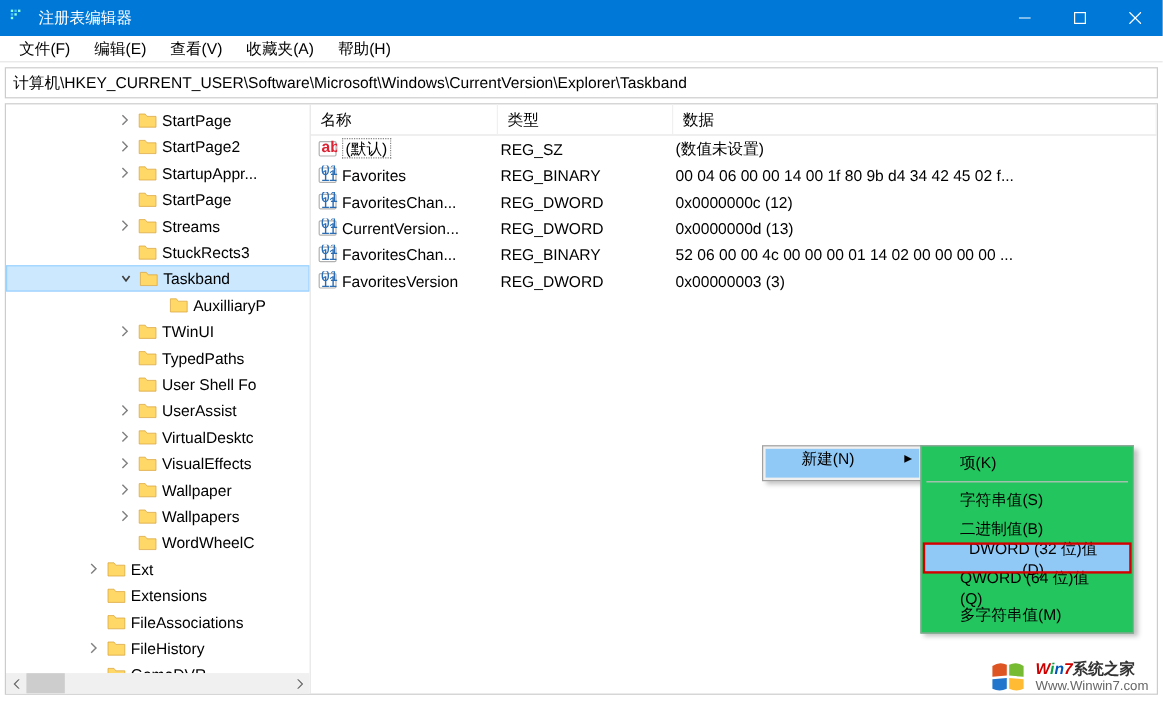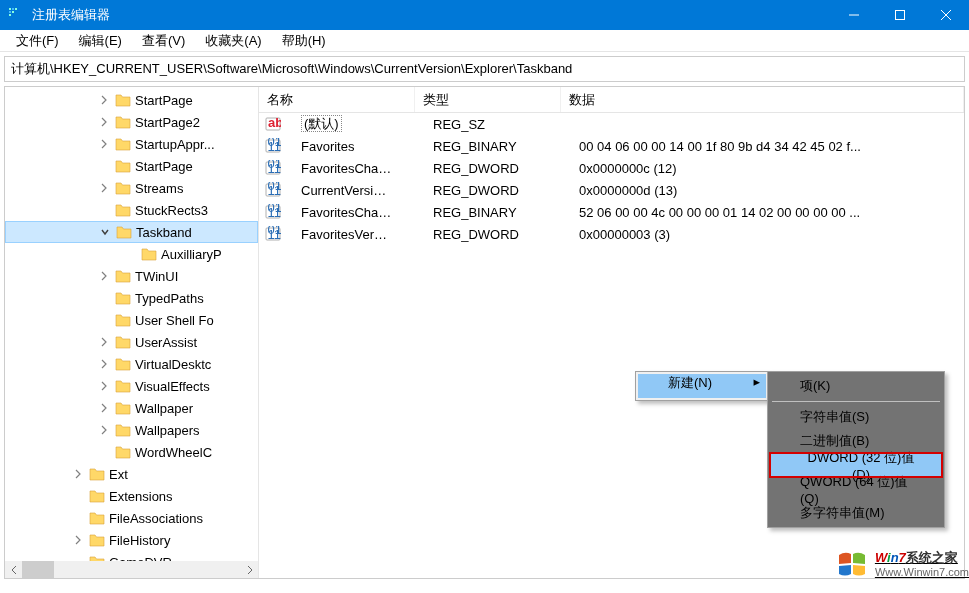--- a/index.html
+++ b/index.html
@@ -33,39 +33,39 @@
 .tree-scroll-h .sb-track { flex:1; background:#f0f0f0; position:relative; }
 .tree-scroll-h .sb-thumb { position:absolute; left:0; top:0; bottom:0; width:32px; background:#cdcdcd; }
 
 .listpane { flex: 1; position: relative; }
 .listhead { display: flex; height: 26px; border-bottom: 1px solid #e5e5e5; }
 .listhead .col { padding: 4px 8px; font-size: 13px; border-right: 1px solid #f0f0f0; }
 .col.name { width: 156px; }
 .col.type { width: 146px; }
 .col.data { flex: 1; }
 .listrow { display: flex; height: 22px; align-items: center; }
-.listrow .cell { padding: 0 20px; font-size: 13px; white-space: nowrap; overflow: hidden; text-overflow: ellipsis; }
+.listrow .cell { padding: 0 4px; font-size: 13px; white-space: nowrap; overflow: hidden; text-overflow: ellipsis; }
 .listrow .icon { width: 16px; height: 16px; margin-left: 6px; display: inline-flex; flex-shrink: 0; }
 .listrow .cellname { width: 132px; }
 .listrow .celltype{ width: 146px; }
 .listrow .celldata{ flex: 1; }
 .defaultname { border: 1px dotted #888; padding: 0 2px; }
 
 .ctxmenu1 { position: absolute; left: 376px; top: 284px; width: 134px; background: #f0f0f0; border: 1px solid #a0a0a0; box-shadow: 3px 3px 4px rgba(0,0,0,0.25); padding: 2px; }
 .ctxmenu1 .mi { height: 24px; display:flex; padding: 0 24px 0 30px; font-size:13px; position:relative; }
 .ctxmenu1 .mi.hover { background: #90c8f6; }
 .ctxmenu1 .mi .subarrow { position:absolute; right:6px; }
 
-.ctxmenu2 { position: absolute; left: 508px; top: 284px; width: 178px; background: #737373; border: 1px solid #a0a0a0; box-shadow: 3px 3px 4px rgba(0,0,0,0.25); padding: 2px; }
+.ctxmenu2 { position: absolute; left: 508px; top: 284px; width: 178px; background: #22c55e; border: 1px solid #a0a0a0; box-shadow: 3px 3px 4px rgba(0,0,0,0.25); padding: 2px; }
 .ctxmenu2 .mi { height: 24px; display:flex; align-items:center; padding: 0 20px 0 30px; font-size:13px; }
 .ctxmenu2 .mi.hover { background: #90c8f6; }
 .ctxmenu2 .sep { height: 1px; background: #c0c0c0; margin: 3px 2px; }
 .ctxmenu2 .mi.red { outline: 2px solid #d40000; outline-offset: -1px; text-align: center; }
 
-.watermark { position:absolute; right:0; bottom:12px; display:flex; align-items:center; gap:6px;text-decoration:underline; }
+.watermark { position:absolute; right:12px; bottom:12px; display:flex; align-items:center; gap:6px; }
 .watermark .wm-icon { width:34px; height:34px; }
 .watermark .wm-text { display:flex; flex-direction:column; line-height:1.15; }
 .watermark .wm-l1 { font-size:14px; font-weight:bold; }
 .watermark .wm-l1 .w { color:#c00; font-style:italic; } .watermark .wm-l1 .i { color:#09a040; font-style:italic;} .watermark .wm-l1 .n { color:#0056b8; font-style:italic;} .watermark .wm-l1 .seven { color:#c00; font-style:italic;font-weight:bold;}
 .watermark .wm-l1 .zh { color:#333; }
 .watermark .wm-l2 { font-size:11px; color:#666; }
 </style>
 </head>
 <body>
 
@@ -390,20 +390,21 @@
     <div id="listrows">
         <div class="listrow">
           <span class="icon">
             <svg viewBox="0 0 16 16">
               <rect x="1" y="2" width="14" height="12" rx="1" fill="#fff" stroke="#b0b0b0"></rect>
               <text x="3" y="11" font-size="8" font-weight="bold" fill="#d23">ab</text>
             </svg>
           </span>
           <span class="cell cellname"><span class="defaultname">(默认)</span></span>
           <span class="cell celltype">REG_SZ</span>
+          <span class="cell celldata">(数值未设置)</span>
         </div>
         <div class="listrow">
           <span class="icon">
             <svg viewBox="0 0 16 16">
               <rect x="1" y="2" width="14" height="12" rx="1" fill="#fff" stroke="#b0b0b0"></rect>
               <text x="2.5" y="8" font-size="5" fill="#2a6db5">011</text>
               <text x="2.5" y="13" font-size="5" fill="#2a6db5">110</text>
             </svg>
           </span>
           <span class="cell cellname">Favorites</span>

